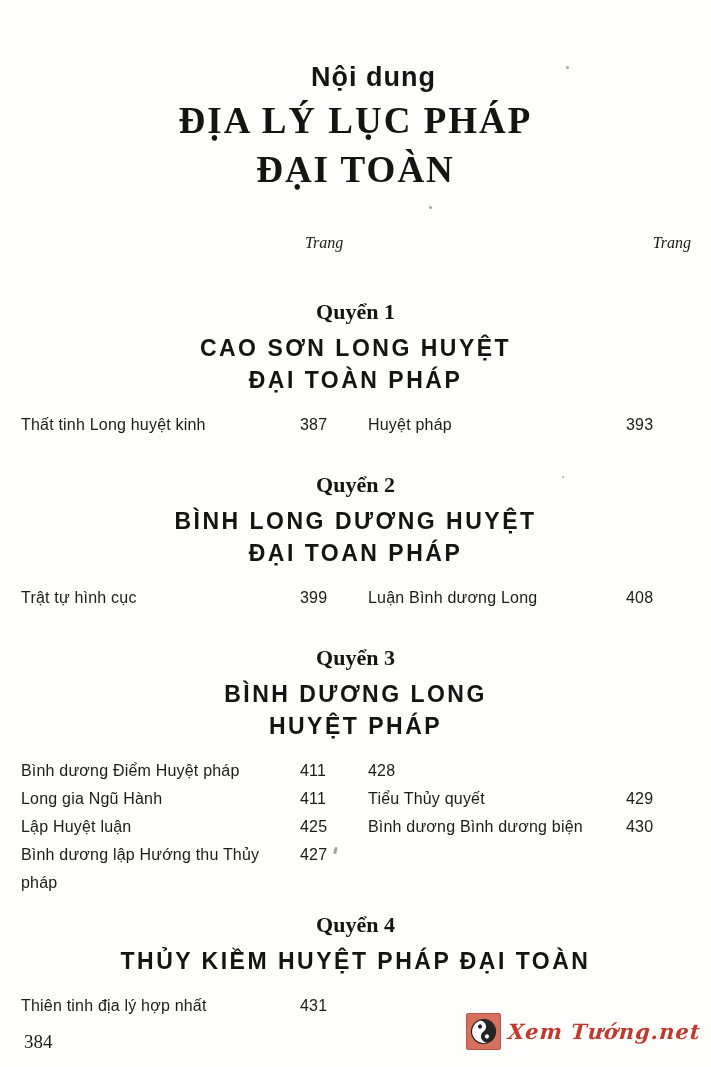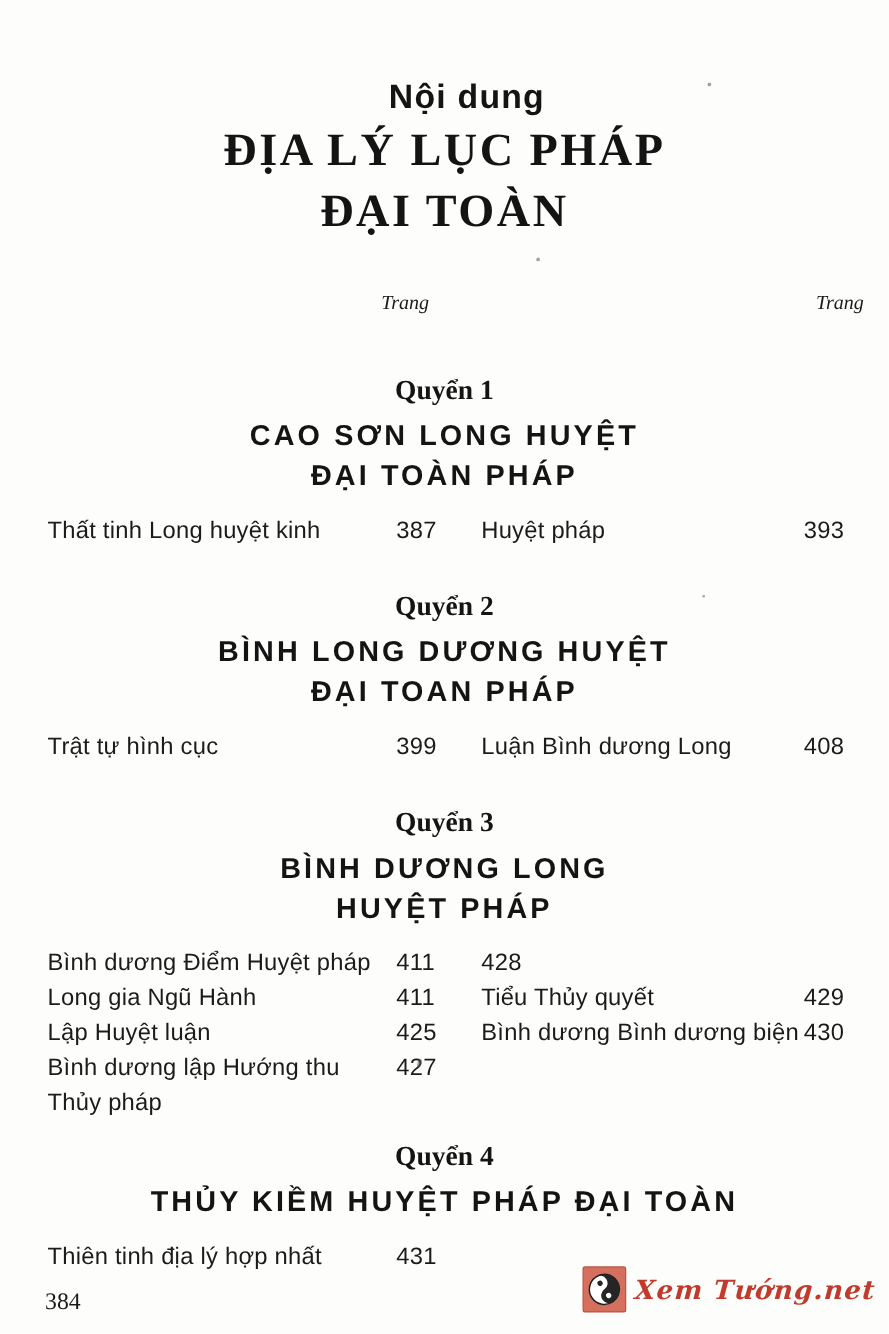--- a/index.html
+++ b/index.html
@@ -63,32 +63,32 @@
   }
   .mt40{margin-top:48px;}
   .mt34{margin-top:34px;}
   .mt16{margin-top:16px;}
 
   
   .toc{margin-top:15px;}
   .toc-row{
     display:grid;
     grid-template-columns:279px 43px 25px 258px 62px;
-    padding-left:38px;
-    font-size:19px;
+    padding-left:21px;
+    font-size:16px;
     line-height:28px;
     letter-spacing:.2px;
     color:#1b1b1b;
   }
   .toc-row .p{text-align:left;}
 
   
   .folio{
     position:absolute;
-    left:36px;bottom:14px;
+    left:24px;bottom:14px;
     font-family:"Liberation Serif","DejaVu Serif",serif;
     font-size:19px;
     color:#1a1a1a;
   }
   .watermark{
     position:absolute;
     right:10px;bottom:17px;
     display:flex;
     align-items:center;
     gap:7px;

